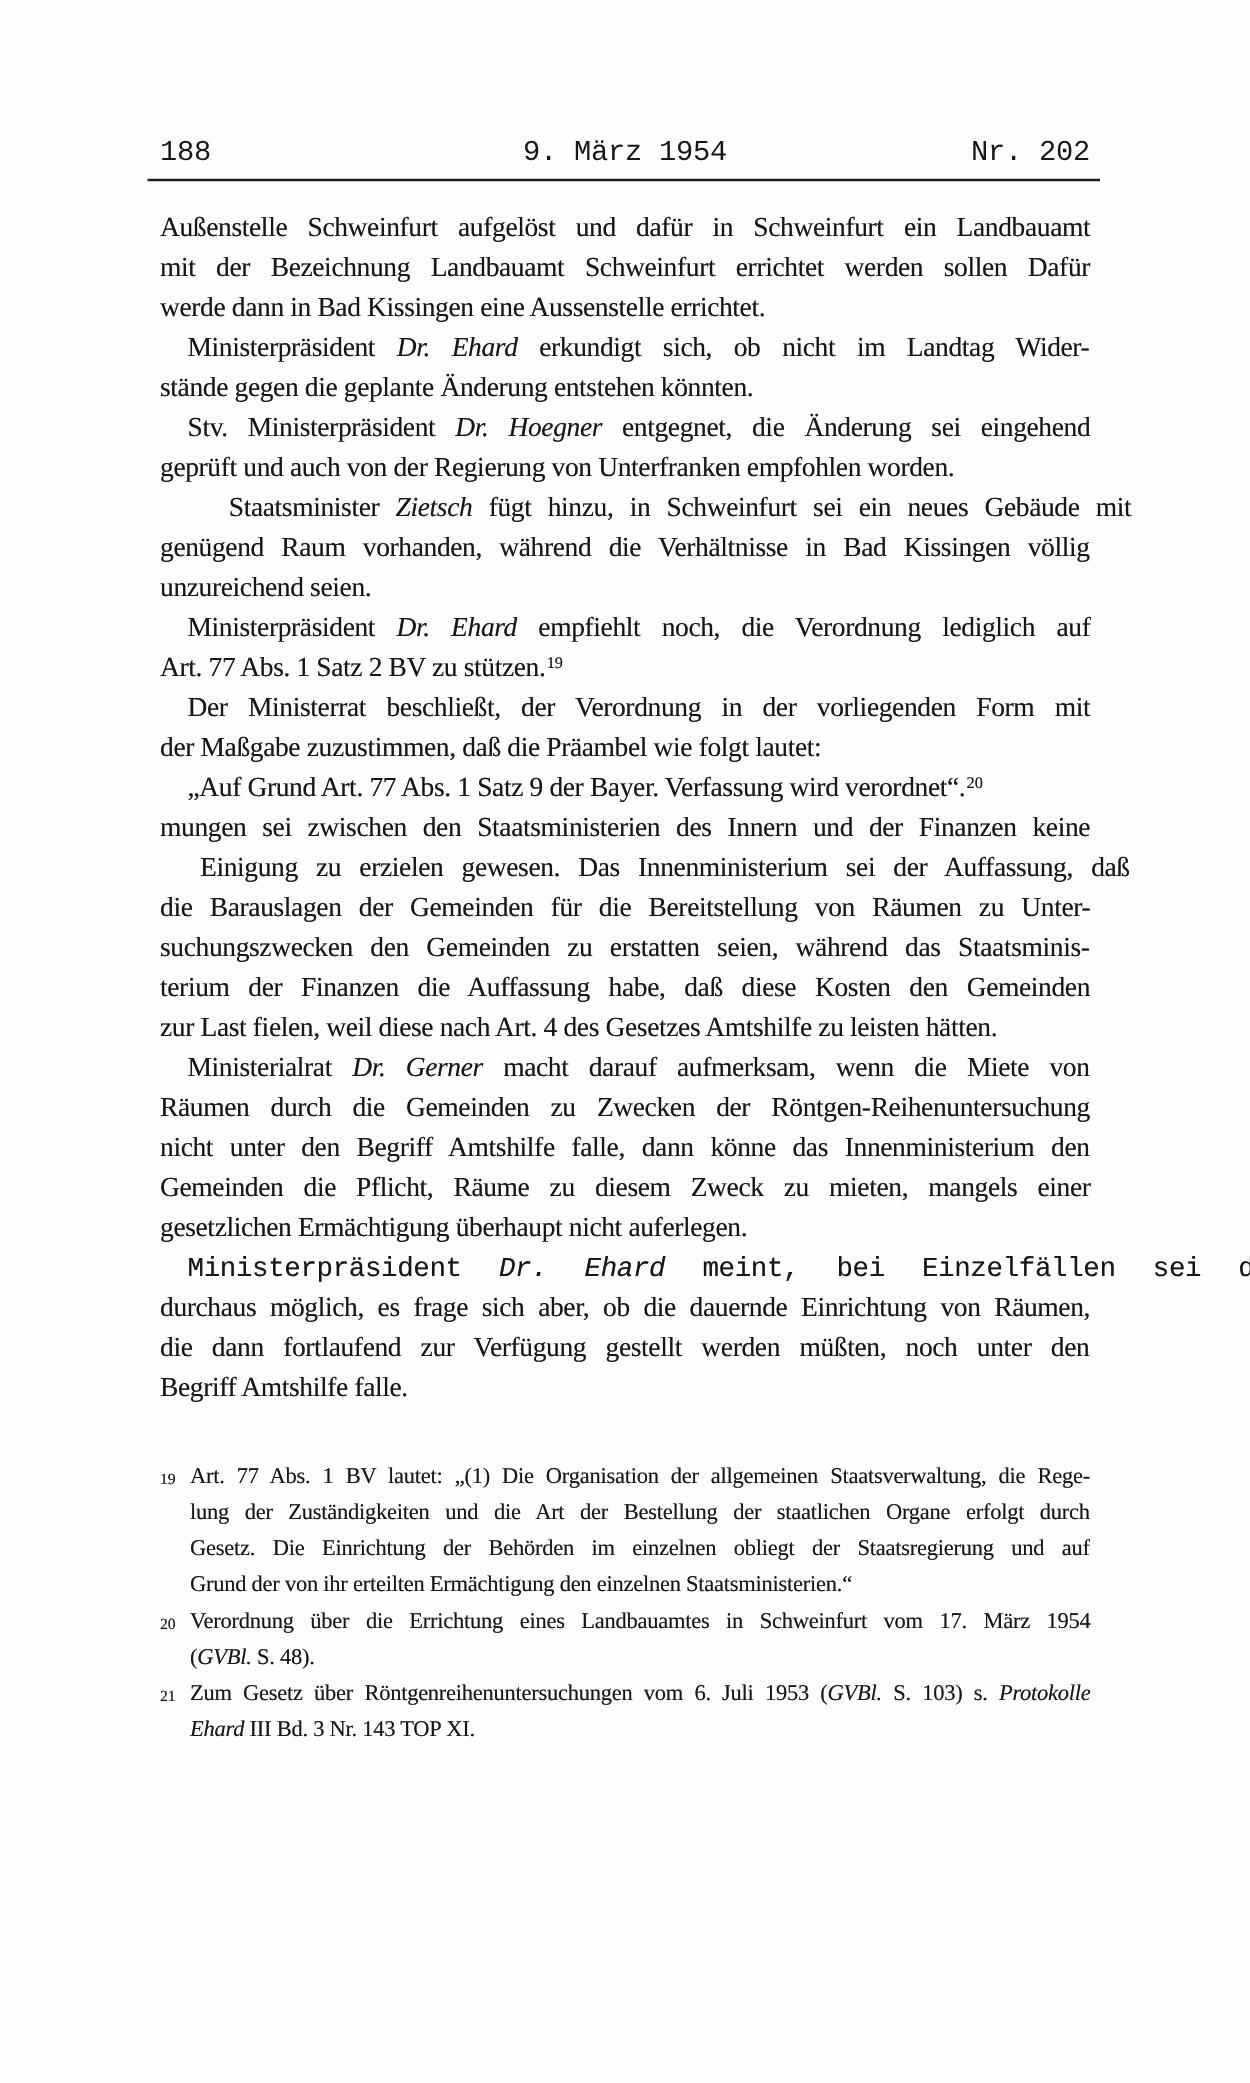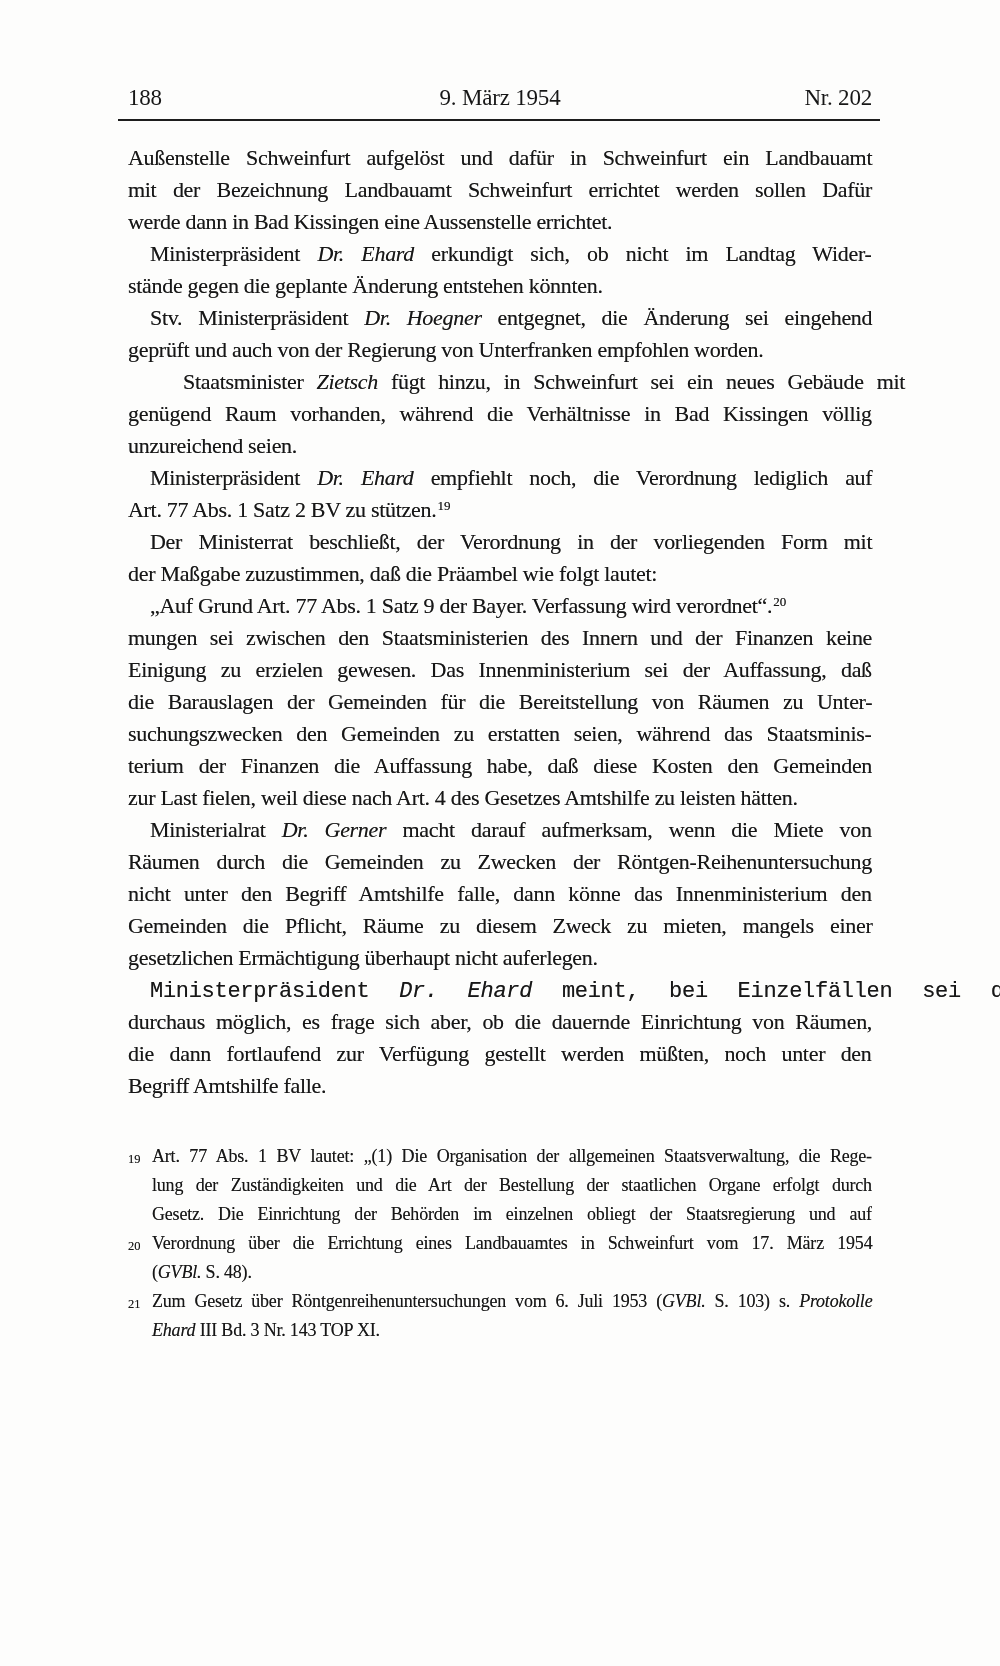--- a/index.html
+++ b/index.html
@@ -6,22 +6,23 @@
   body {
     width: 1000px; height: 1666px;
     background: #fdfdfc;
     overflow: hidden;
     font-family: "Liberation Serif", "DejaVu Serif", serif;
     color: #171717;
   }
   .page { position: relative; width: 744px; padding: 0 128px; }
   .header {
     display: flex; justify-content: space-between; align-items: baseline;
-    padding-top: 84px; font-size: 23px; line-height: 28px;
+    padding-top: 108px; font-size: 23px; line-height: 28px;
     letter-spacing: -0.2px;
+    font-family: Liberation Mono, monospace;
   }
   .h-left  { flex: 1; text-align: left; }
   .h-center{ flex: 1.4; text-align: center; }
   .h-right { flex: 1; text-align: right; }
   .rule {
     height: 0; border-top: 2px solid #1d1d1d;
     margin: 7px -8px 0 -10px;
   }
   .body-text { margin-top: 21px; font-size: 22px; line-height: 32px; }
   .para { margin: 0; }
@@ -84,21 +85,21 @@
       </div>
       <div class="para indent">
         <div class="line"><span class="line-inner" style="word-spacing: 11.11px;"><span>Der Ministerrat beschließt, der Verordnung in der vorliegenden Form mit</span></span></div>
         <div class="line"><span class="line-inner"><span>der Maßgabe zuzustimmen, daß die Präambel wie folgt lautet:</span></span></div>
       </div>
       <div class="para indent">
         <div class="line"><span class="line-inner"><span>„Auf Grund Art. 77 Abs. 1 Satz 9 der Bayer. Verfassung wird verordnet“.</span><span class="sup">20</span></span></div>
       </div>
       <div class="para">
         <div class="line"><span class="line-inner" style="word-spacing: 7.5px;"><span>mungen sei zwischen den Staatsministerien des Innern und der Finanzen keine</span></span></div>
-        <div class="line"><span class="line-inner" style="word-spacing: 9.33px;"><span>Einigung zu erzielen gewesen. Das Innenministerium sei der Auffassung, daß</span></span></div>
+        <div class="line"><span class="line-inner" style="word-spacing: 9.33px; margin-left: 32px;"><span>Einigung zu erzielen gewesen. Das Innenministerium sei der Auffassung, daß</span></span></div>
         <div class="line"><span class="line-inner" style="word-spacing: 8.6px;"><span>die Barauslagen der Gemeinden für die Bereitstellung von Räumen zu Unter-</span></span></div>
         <div class="line"><span class="line-inner" style="word-spacing: 8.75px;"><span>suchungszwecken den Gemeinden zu erstatten seien, während das Staatsminis-</span></span></div>
         <div class="line"><span class="line-inner" style="word-spacing: 9.8px;"><span>terium der Finanzen die Auffassung habe, daß diese Kosten den Gemeinden</span></span></div>
         <div class="line"><span class="line-inner"><span>zur Last fielen, weil diese nach Art. 4 des Gesetzes Amtshilfe zu leisten hätten.</span></span></div>
       </div>
       <div class="para indent">
         <div class="line"><span class="line-inner" style="word-spacing: 11px;"><span>Ministerialrat </span><span class="i">Dr. Gerner</span><span> macht darauf aufmerksam, wenn die Miete von</span></span></div>
         <div class="line"><span class="line-inner" style="word-spacing: 11.71px;"><span>Räumen durch die Gemeinden zu Zwecken der Röntgen-Reihenuntersuchung</span></span></div>
         <div class="line"><span class="line-inner" style="word-spacing: 8.2px;"><span>nicht unter den Begriff Amtshilfe falle, dann könne das Innenministerium den</span></span></div>
         <div class="line"><span class="line-inner" style="word-spacing: 10.9px;"><span>Gemeinden die Pflicht, Räume zu diesem Zweck zu mieten, mangels einer</span></span></div>
@@ -111,20 +112,21 @@
         <div class="line"><span class="line-inner"><span>Begriff Amtshilfe falle.</span></span></div>
       </div>
     </div>
 
   <div class="footnotes">
       <div class="fn">
         <span class="fn-marker">19</span>
         <div class="line"><span class="line-inner" style="word-spacing: 5.38px;"><span>Art. 77 Abs. 1 BV lautet: „(1) Die Organisation der allgemeinen Staatsverwaltung, die Rege-</span></span></div>
         <div class="line"><span class="line-inner" style="word-spacing: 8.25px;"><span>lung der Zuständigkeiten und die Art der Bestellung der staatlichen Organe erfolgt durch</span></span></div>
         <div class="line"><span class="line-inner" style="word-spacing: 9.73px;"><span>Gesetz. Die Einrichtung der Behörden im einzelnen obliegt der Staatsregierung und auf</span></span></div>
+        <div class="line"><span class="line-inner"><span>Grund der von ihr erteilten Ermächtigung den einzelnen Staatsministerien.“</span></span></div>
       </div>
       <div class="fn">
         <span class="fn-marker">20</span>
         <div class="line"><span class="line-inner" style="word-spacing: 9px;"><span>Verordnung über die Errichtung eines Landbauamtes in Schweinfurt vom 17. März 1954</span></span></div>
         <div class="line"><span class="line-inner"><span>(</span><span class="i">GVBl.</span><span> S. 48).</span></span></div>
       </div>
       <div class="fn">
         <span class="fn-marker">21</span>
         <div class="line"><span class="line-inner" style="word-spacing: 4.75px;"><span>Zum Gesetz über Röntgenreihenuntersuchungen vom 6. Juli 1953 (</span><span class="i">GVBl.</span><span> S. 103) s. </span><span class="i">Protokolle</span></span></div>
         <div class="line"><span class="line-inner"><span class="i">Ehard</span><span> III Bd. 3 Nr. 143 TOP XI.</span></span></div>

